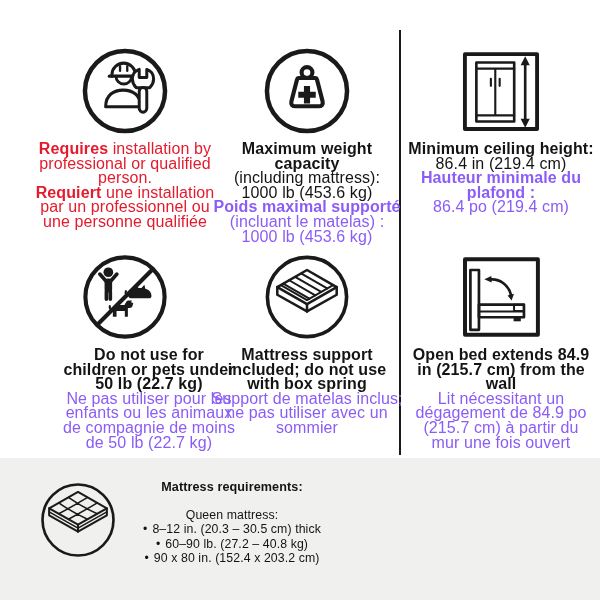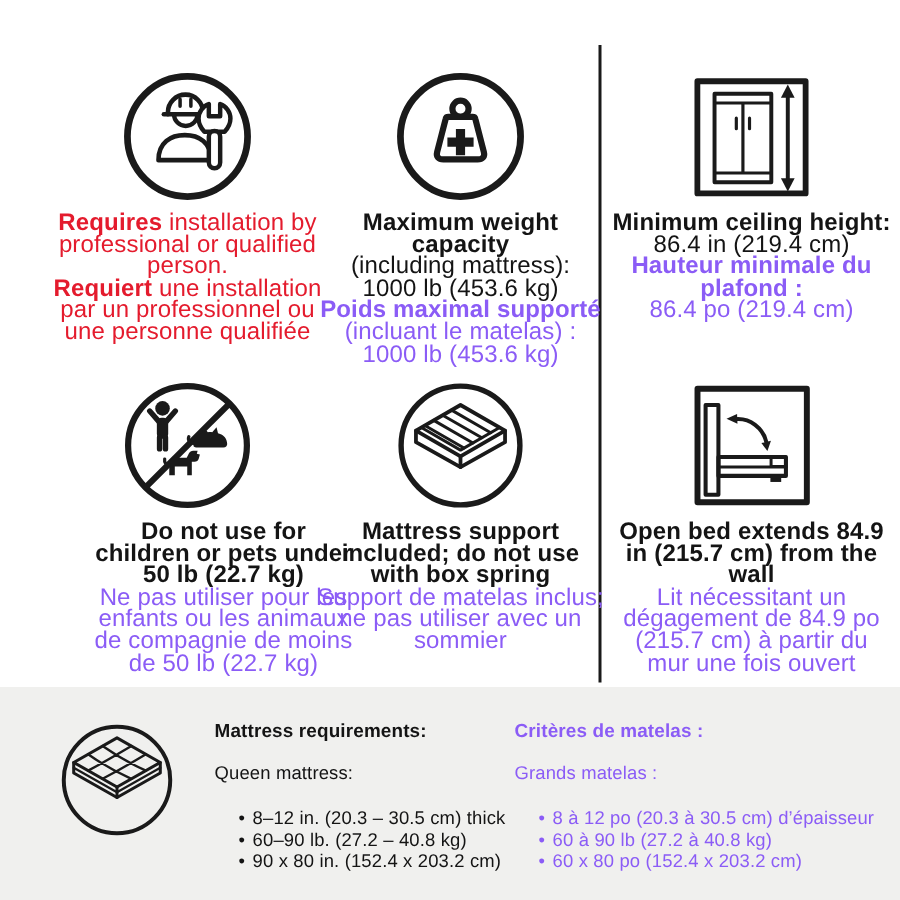--- a/index.html
+++ b/index.html
@@ -9,24 +9,24 @@
   .block{position:absolute;display:flex;flex-direction:column;align-items:center;text-align:center;}
   .icon{flex:none;display:block;}
   .icon svg{display:block;}
   .txt{margin-top:6px;font-size:16px;line-height:14.6px;letter-spacing:.1px;}
   .txt p{margin:0;}
   .bold{font-weight:700;}
   .red{color:#e41b2d;}
   .gray{color:#8b5cf6;}
   .bottom{position:absolute;left:0;top:458px;width:600px;height:142px;background:#f0f0ee;}
   .bottom .icon{position:absolute;left:39px;top:23px;}
-  .col{position:absolute;top:22px;font-size:12.3px;line-height:14.6px;letter-spacing:.1px;}
+  .col{position:absolute;top:22px;font-size:12.3px;line-height:14.6px;letter-spacing:.1px;text-align:center;}
   .col p{margin:0;}
   .col .title{font-size:12.6px;margin:0 0 13px 0;}
-  .col ul{margin:16px;padding:0;list-style:none;}
+  .col ul{margin:0;padding:0;list-style:none;}
   .col li::before{content:"•";margin-right:5px;}
   .col-en{left:143px;}
   .col-fr{left:343px;}
 </style>
 </head>
 <body>
 
 <div class="canvas">
 
   <div class="vdivider"></div>
@@ -177,24 +177,15 @@
     <div class="col col-en">
       <p class="bold title">Mattress requirements:</p>
       <p>Queen mattress:</p>
       <ul>
         <li>8–12 in. (20.3 – 30.5 cm) thick</li>
         <li>60–90 lb. (27.2 – 40.8 kg)</li>
         <li>90 x 80 in. (152.4 x 203.2 cm)</li>
       </ul>
     </div>
 
-    <div class="col col-fr gray">
-      <p class="bold title">Critères de matelas :</p>
-      <p>Grands matelas :</p>
-      <ul>
-        <li>8 à 12 po (20.3 à 30.5 cm) d’épaisseur</li>
-        <li>60 à 90 lb (27.2 à 40.8 kg)</li>
-        <li>60 x 80 po (152.4 x 203.2 cm)</li>
-      </ul>
-    </div>
   </section>
 
 </div>
 
 </body></html>

